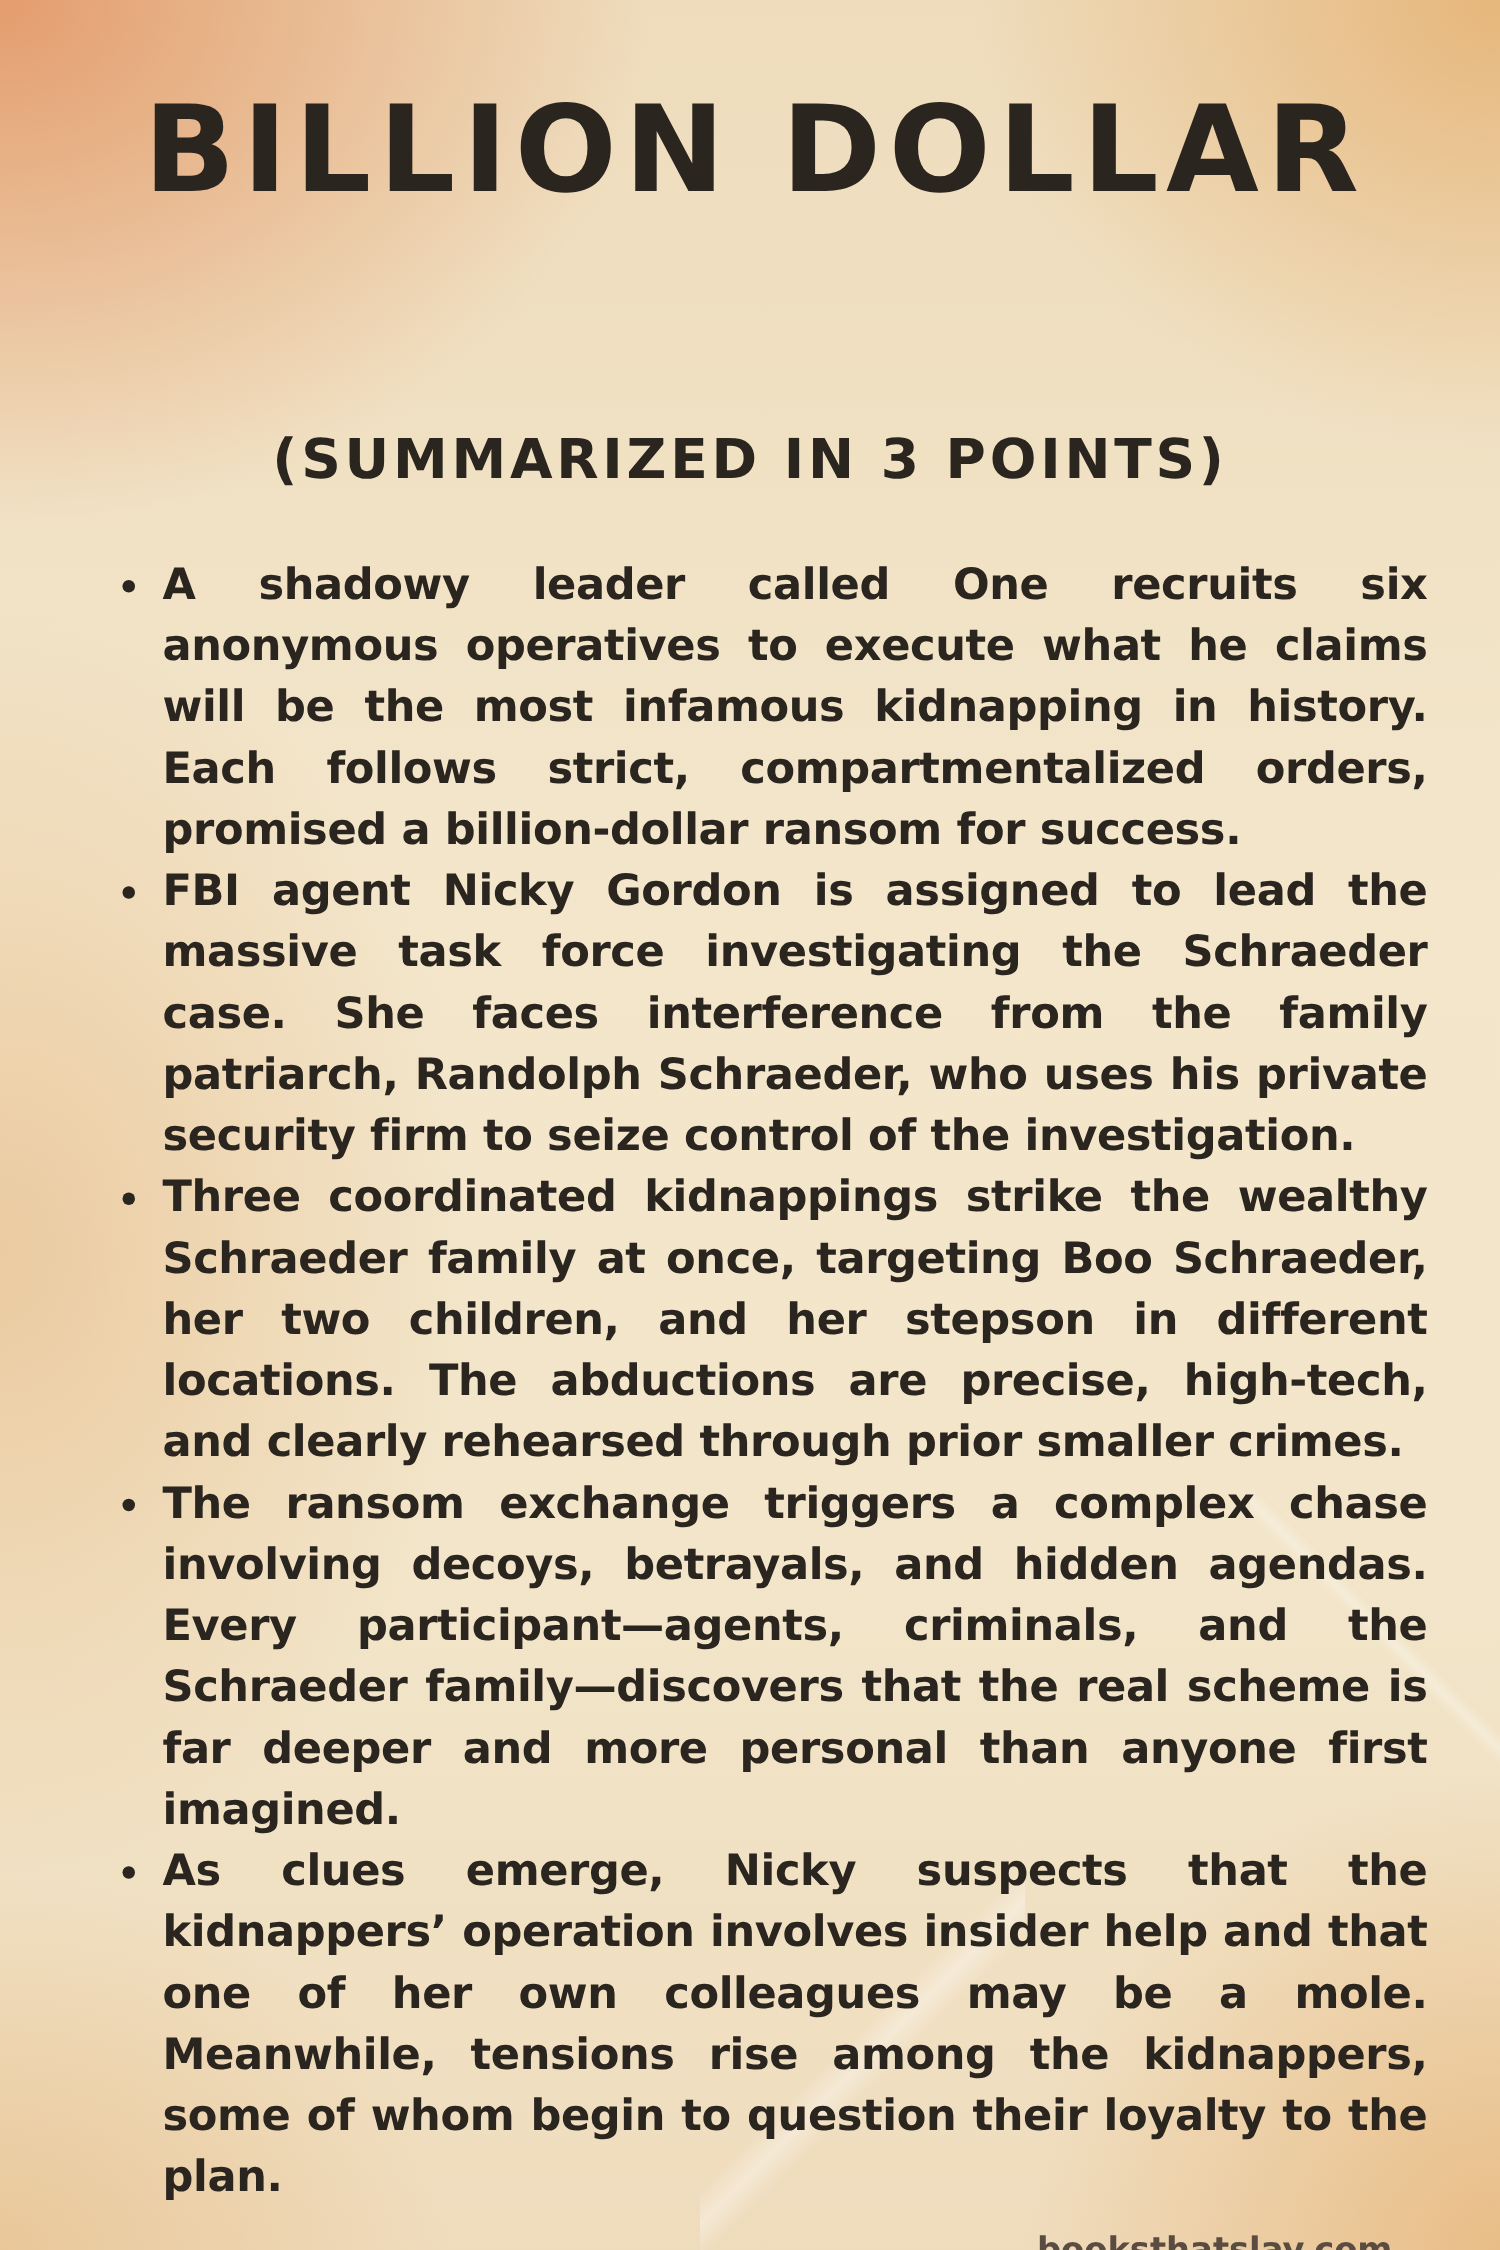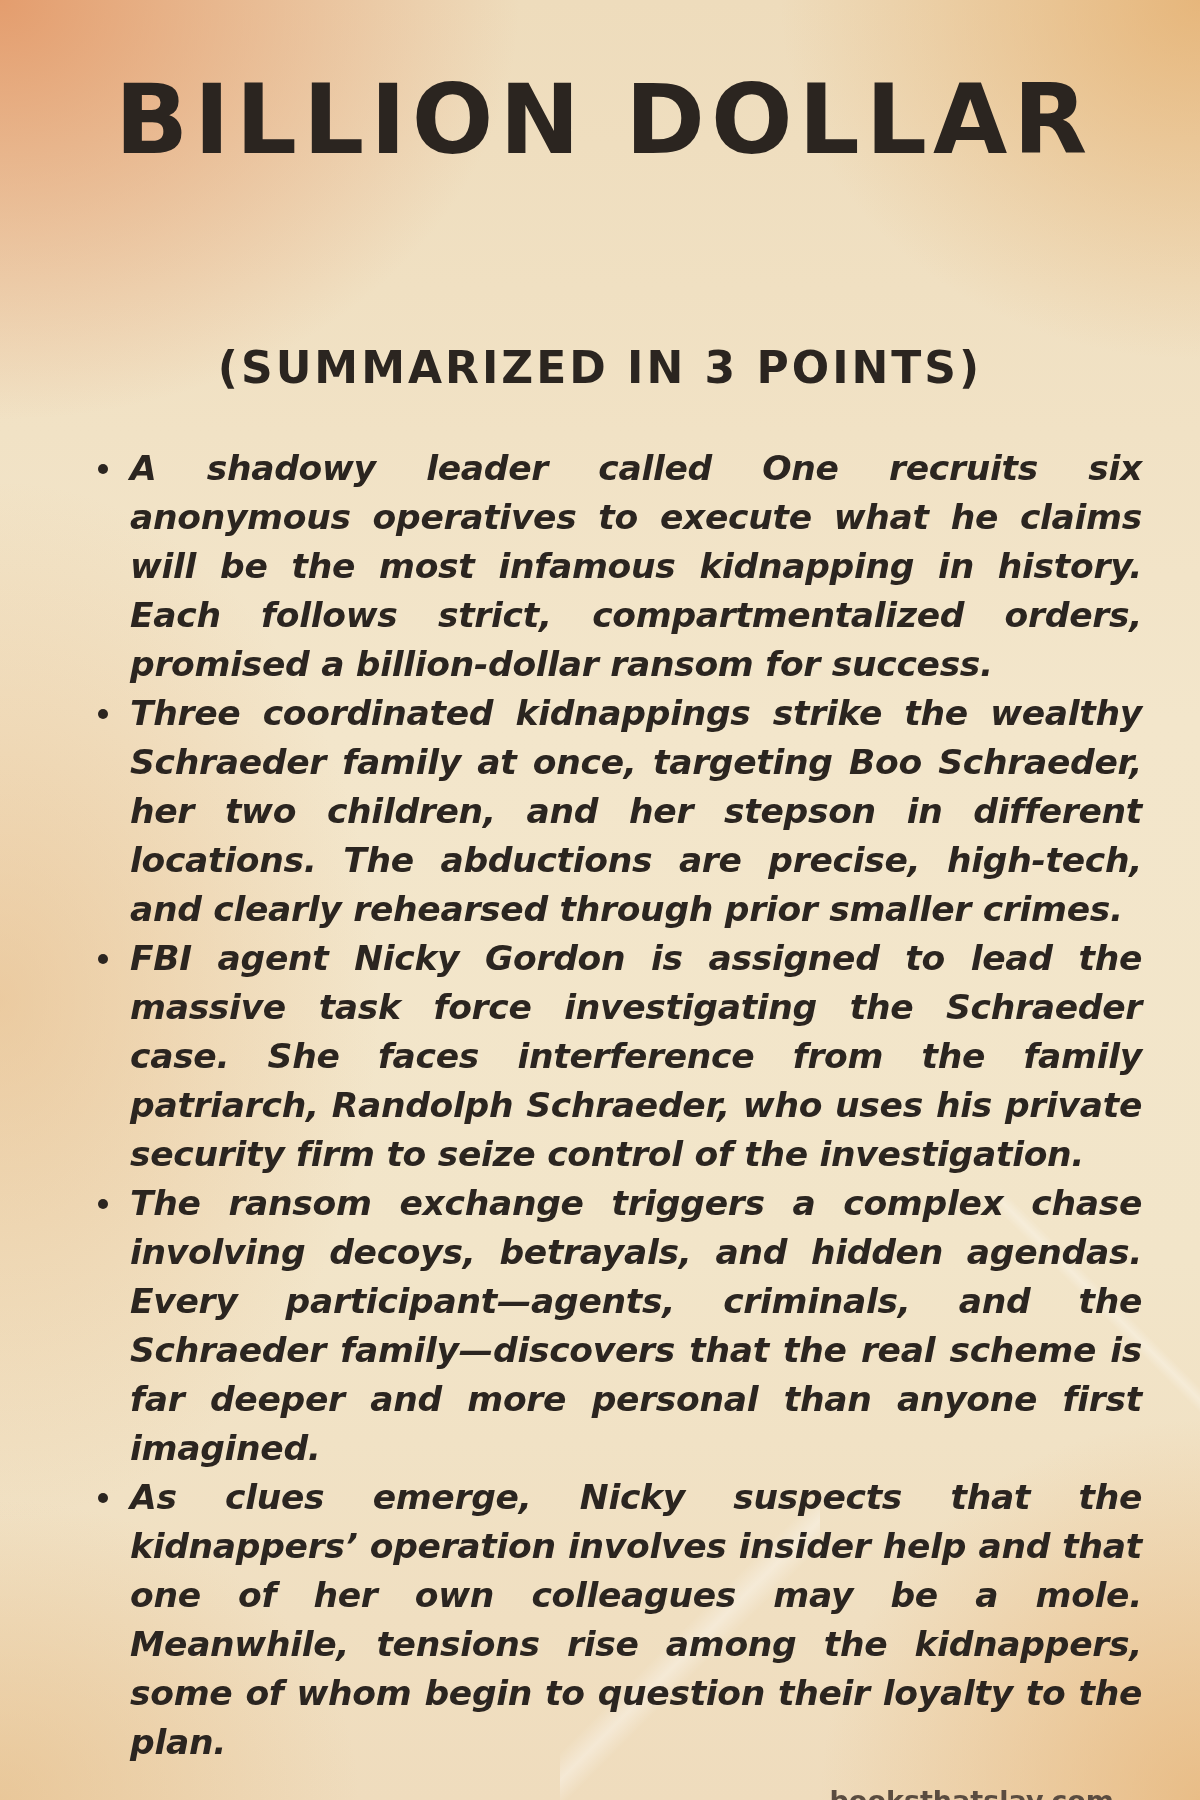--- a/index.html
+++ b/index.html
@@ -61,21 +61,20 @@
       color: #2b2520;
     }
     .points {
       position: absolute;
       left: 90px;
       top: 444px;
       width: 1052px;
       margin: 0;
       padding: 0;
       list-style: none;
-      font-style: italic;
     }
     .point {
       position: relative;
       padding-left: 40px;
       font-family: "DejaVu Sans", sans-serif;
       font-weight: bold;
       font-size: 34.5px;
       line-height: 49px;
       text-align: justify;
       color: #2b2520;
@@ -114,25 +113,25 @@
 
 <div class="subtitle">(SUMMARIZED IN 3 POINTS)</div>
 
 <ul class="points">
   <li class="point">
     <span class="bullet"></span>
     <span>A shadowy leader called One recruits six anonymous operatives to execute what he claims will be the most infamous kidnapping in history. Each follows strict, compartmentalized orders, promised a billion-dollar ransom for success.</span>
   </li>
   <li class="point">
     <span class="bullet"></span>
-    <span>Three coordinated kidnappings strike the wealthy Schraeder family at once, targeting Boo Schraeder, her two children, and her stepson in different locations. The abductions are precise, high-tech, and clearly rehearsed through prior smaller crimes.</span>
+    <span>FBI agent Nicky Gordon is assigned to lead the massive task force investigating the Schraeder case. She faces interference from the family patriarch, Randolph Schraeder, who uses his private security firm to seize control of the investigation.</span>
   </li>
   <li class="point">
     <span class="bullet"></span>
-    <span>FBI agent Nicky Gordon is assigned to lead the massive task force investigating the Schraeder case. She faces interference from the family patriarch, Randolph Schraeder, who uses his private security firm to seize control of the investigation.</span>
+    <span>Three coordinated kidnappings strike the wealthy Schraeder family at once, targeting Boo Schraeder, her two children, and her stepson in different locations. The abductions are precise, high-tech, and clearly rehearsed through prior smaller crimes.</span>
   </li>
   <li class="point">
     <span class="bullet"></span>
     <span>The ransom exchange triggers a complex chase involving decoys, betrayals, and hidden agendas. Every participant—agents, criminals, and the Schraeder family—discovers that the real scheme is far deeper and more personal than anyone first imagined.</span>
   </li>
   <li class="point">
     <span class="bullet"></span>
     <span>As clues emerge, Nicky suspects that the kidnappers’ operation involves insider help and that one of her own colleagues may be a mole. Meanwhile, tensions rise among the kidnappers, some of whom begin to question their loyalty to the plan.</span>
   </li>
 </ul>

